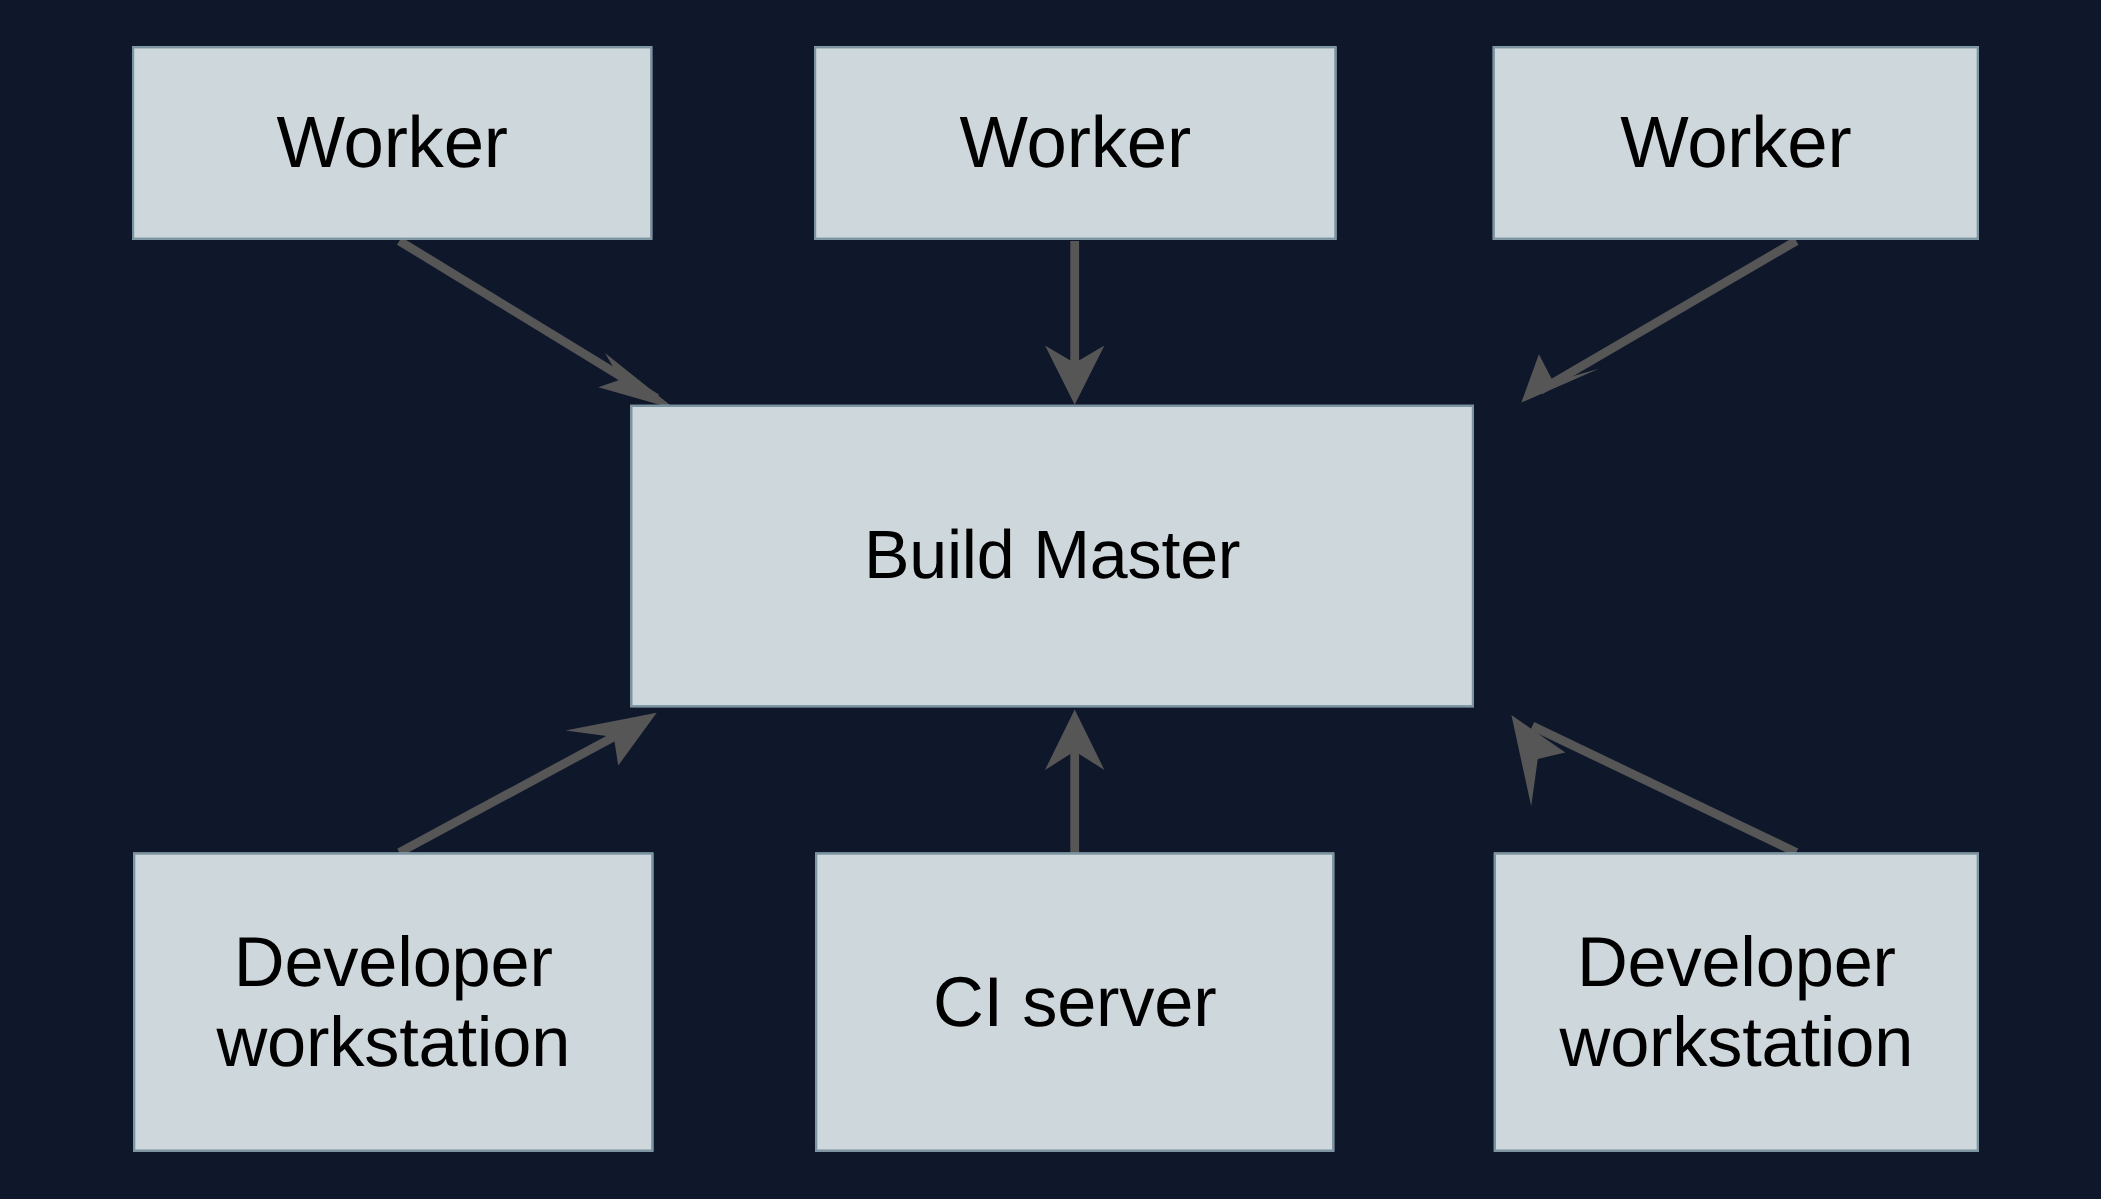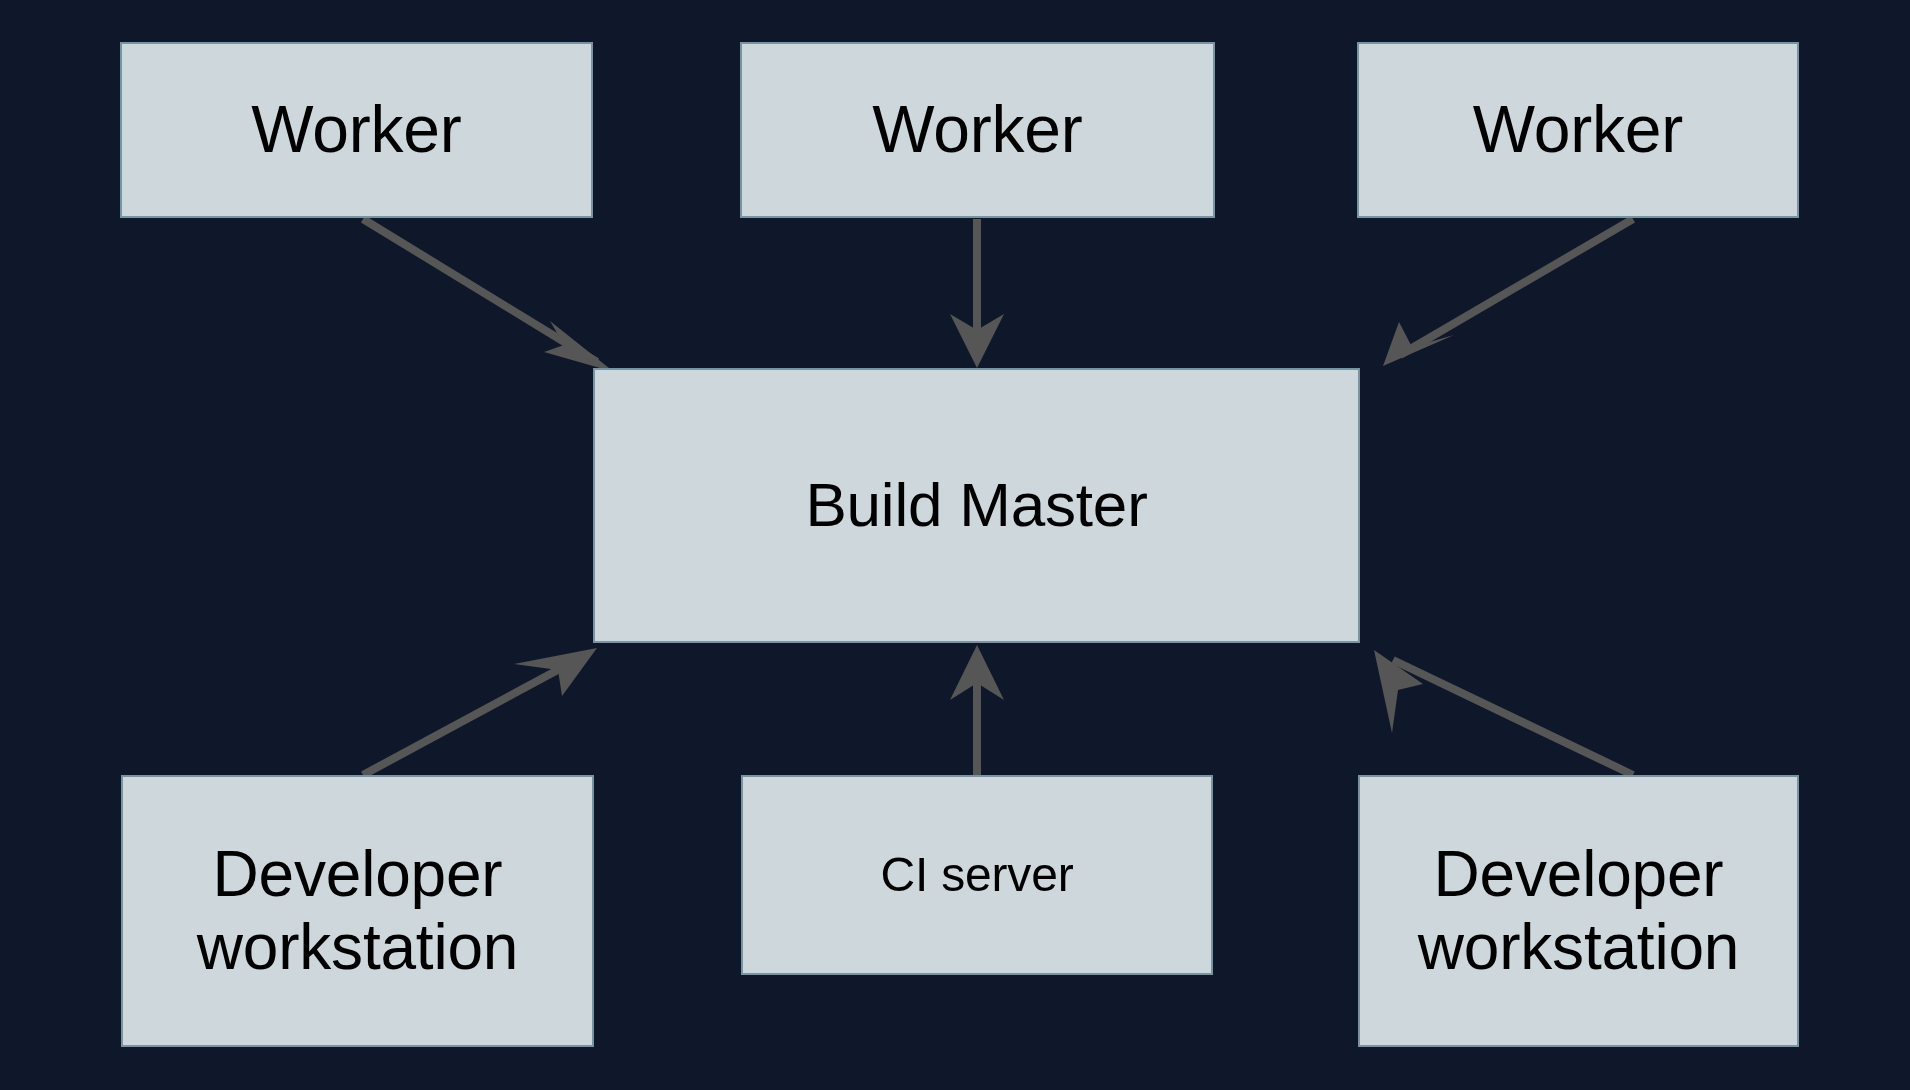--- a/index.html
+++ b/index.html
@@ -44,23 +44,23 @@
   .node-label {
     display: block;
     width: 100%;
     white-space: pre-line;
   }
 
   
   #node-worker-1      { left: 120px;  top: 42px;  width: 473px; height: 176px; font-size: 66px; }
   #node-worker-2      { left: 740px;  top: 42px;  width: 475px; height: 176px; font-size: 66px; }
   #node-worker-3      { left: 1357px; top: 42px;  width: 442px; height: 176px; font-size: 66px; }
-  #node-build-master  { left: 593px;  top: 368px; width: 767px; height: 275px; font-size: 62px; }
+  #node-build-master  { left: 573px;  top: 368px; width: 767px; height: 275px; font-size: 62px; }
   #node-dev-left      { left: 121px;  top: 775px; width: 473px; height: 272px; font-size: 64px; }
-  #node-ci-server     { left: 741px;  top: 775px; width: 472px; height: 200px; font-size: 48px; }
+  #node-ci-server     { left: 741px;  top: 775px; width: 472px; height: 272px; font-size: 64px; }
   #node-dev-right     { left: 1358px; top: 775px; width: 441px; height: 272px; font-size: 64px; }
 </style>
 </head>
 <body>
 
 <div id="canvas">
 
   <svg id="edges" viewBox="0 0 1910 1090" width="1910" height="1090" xmlns="http://www.w3.org/2000/svg">
 
     <g>

